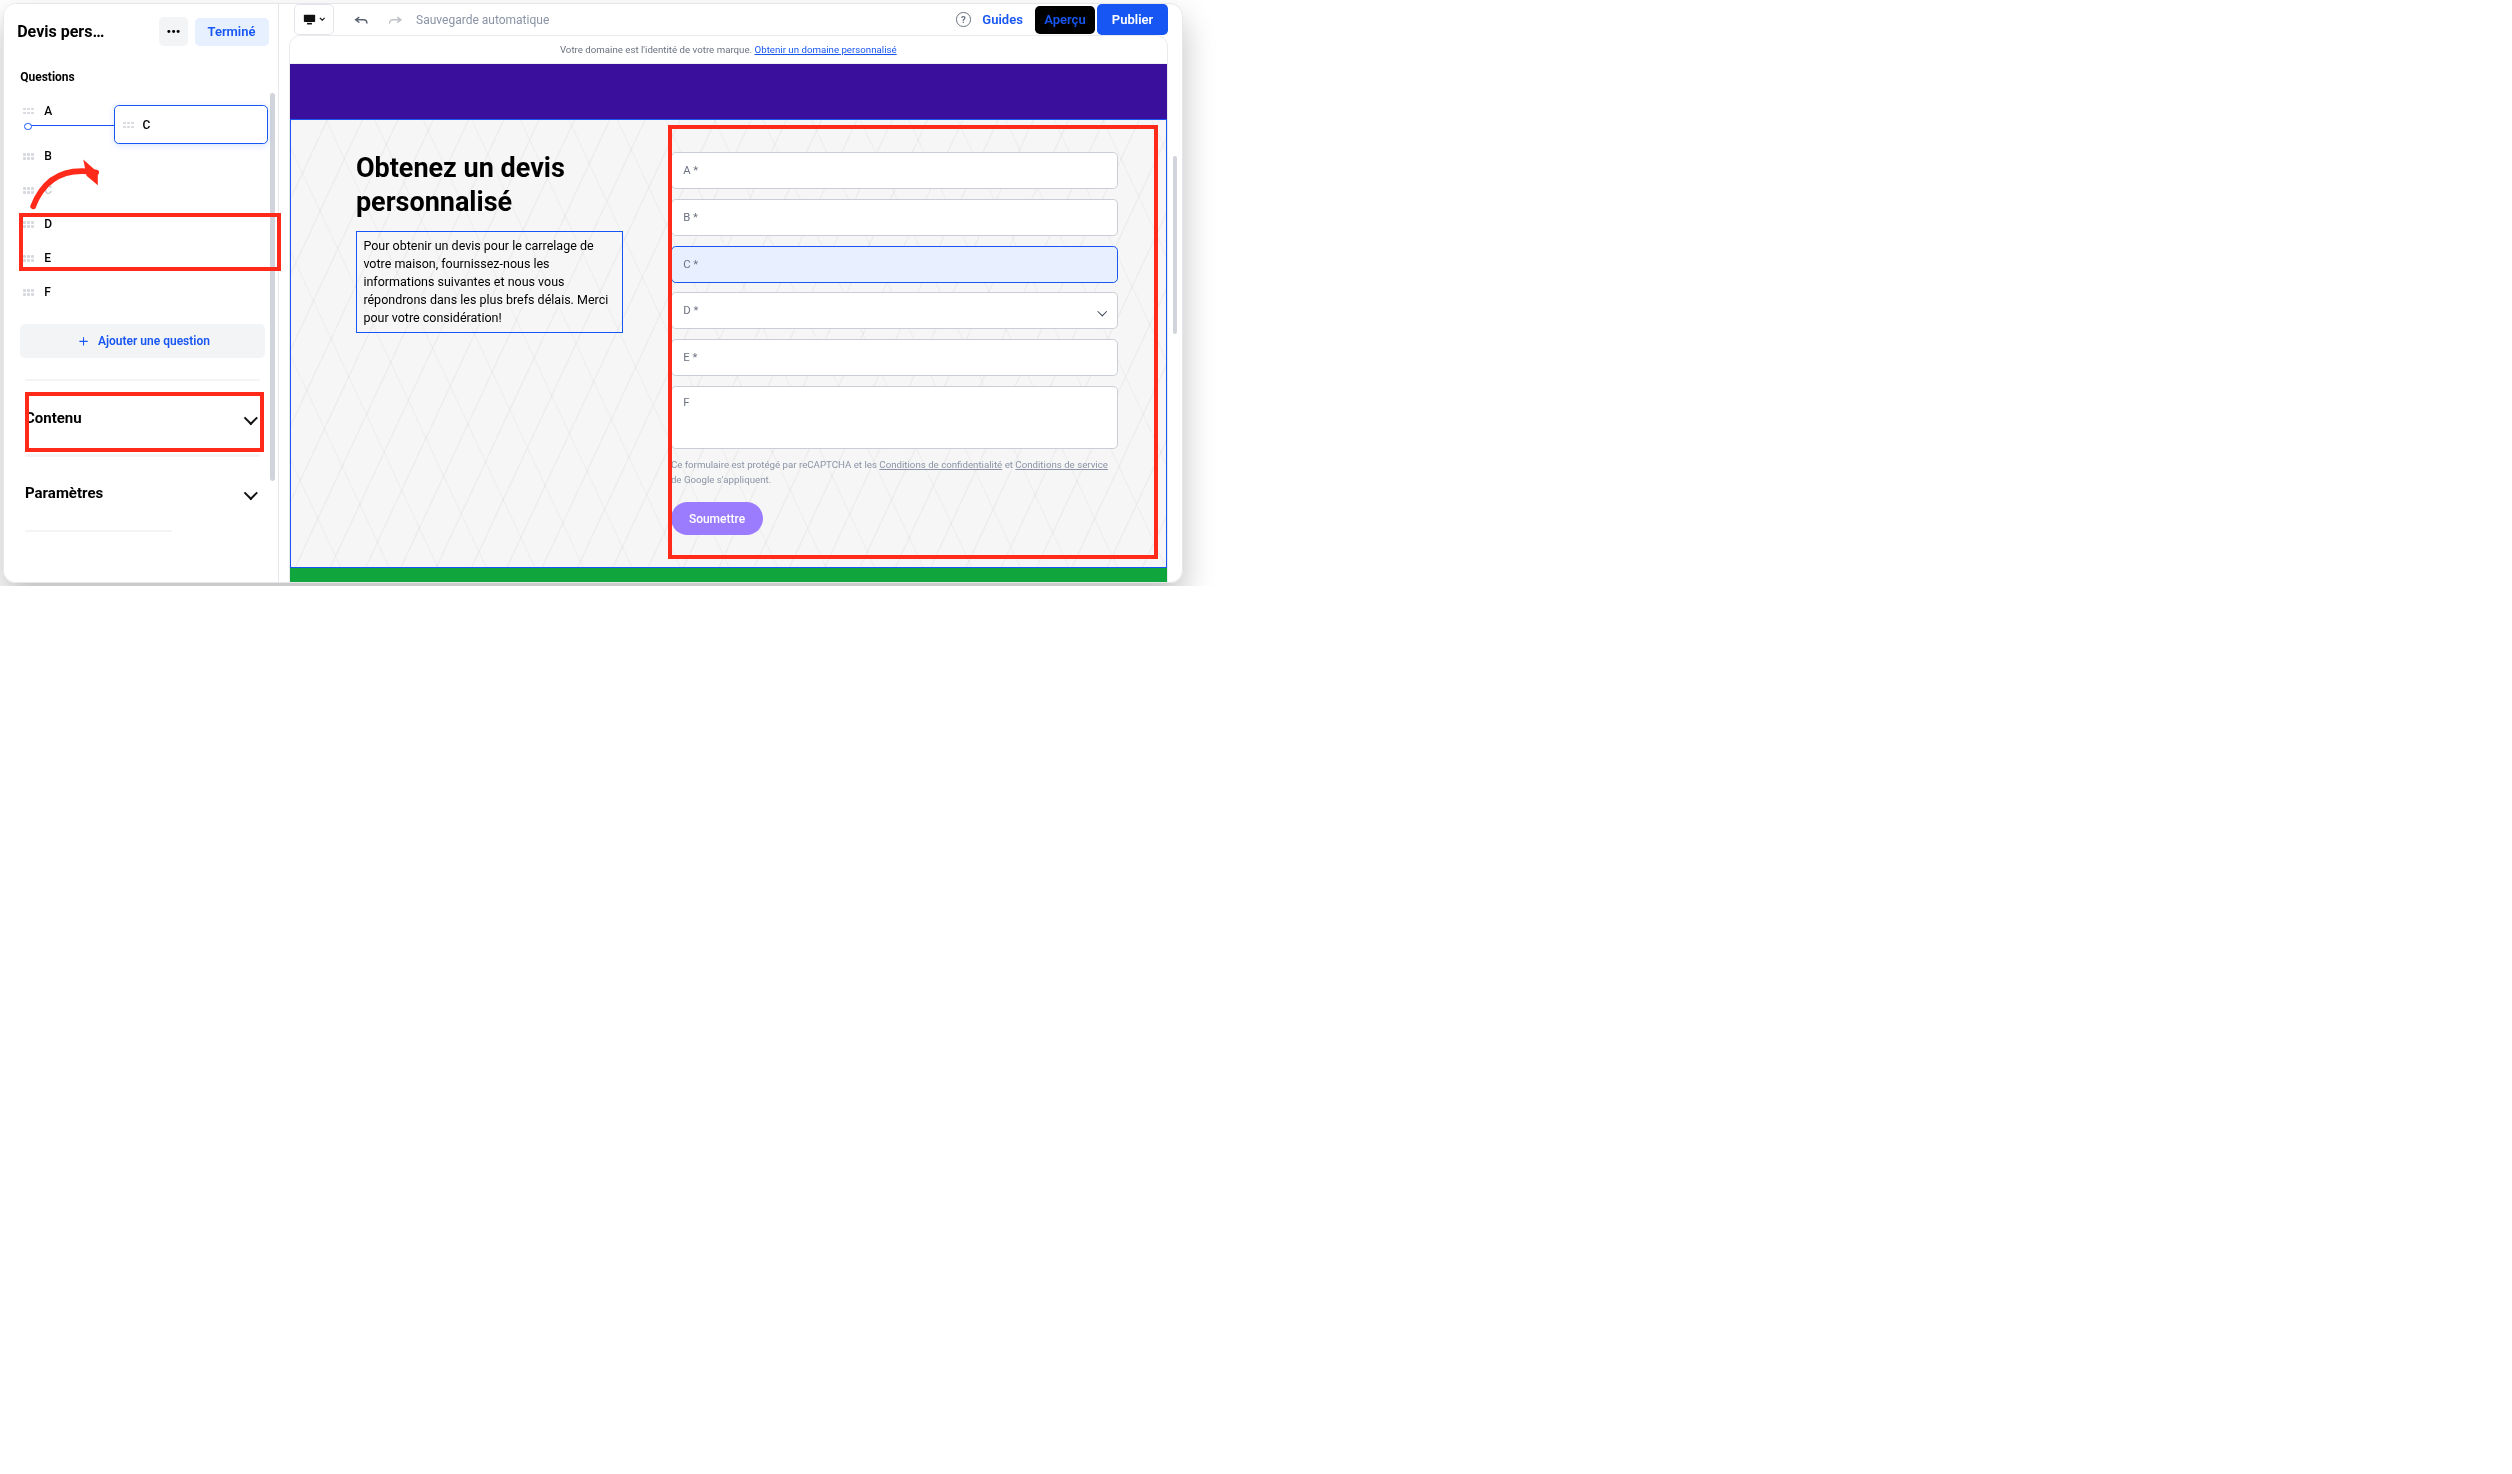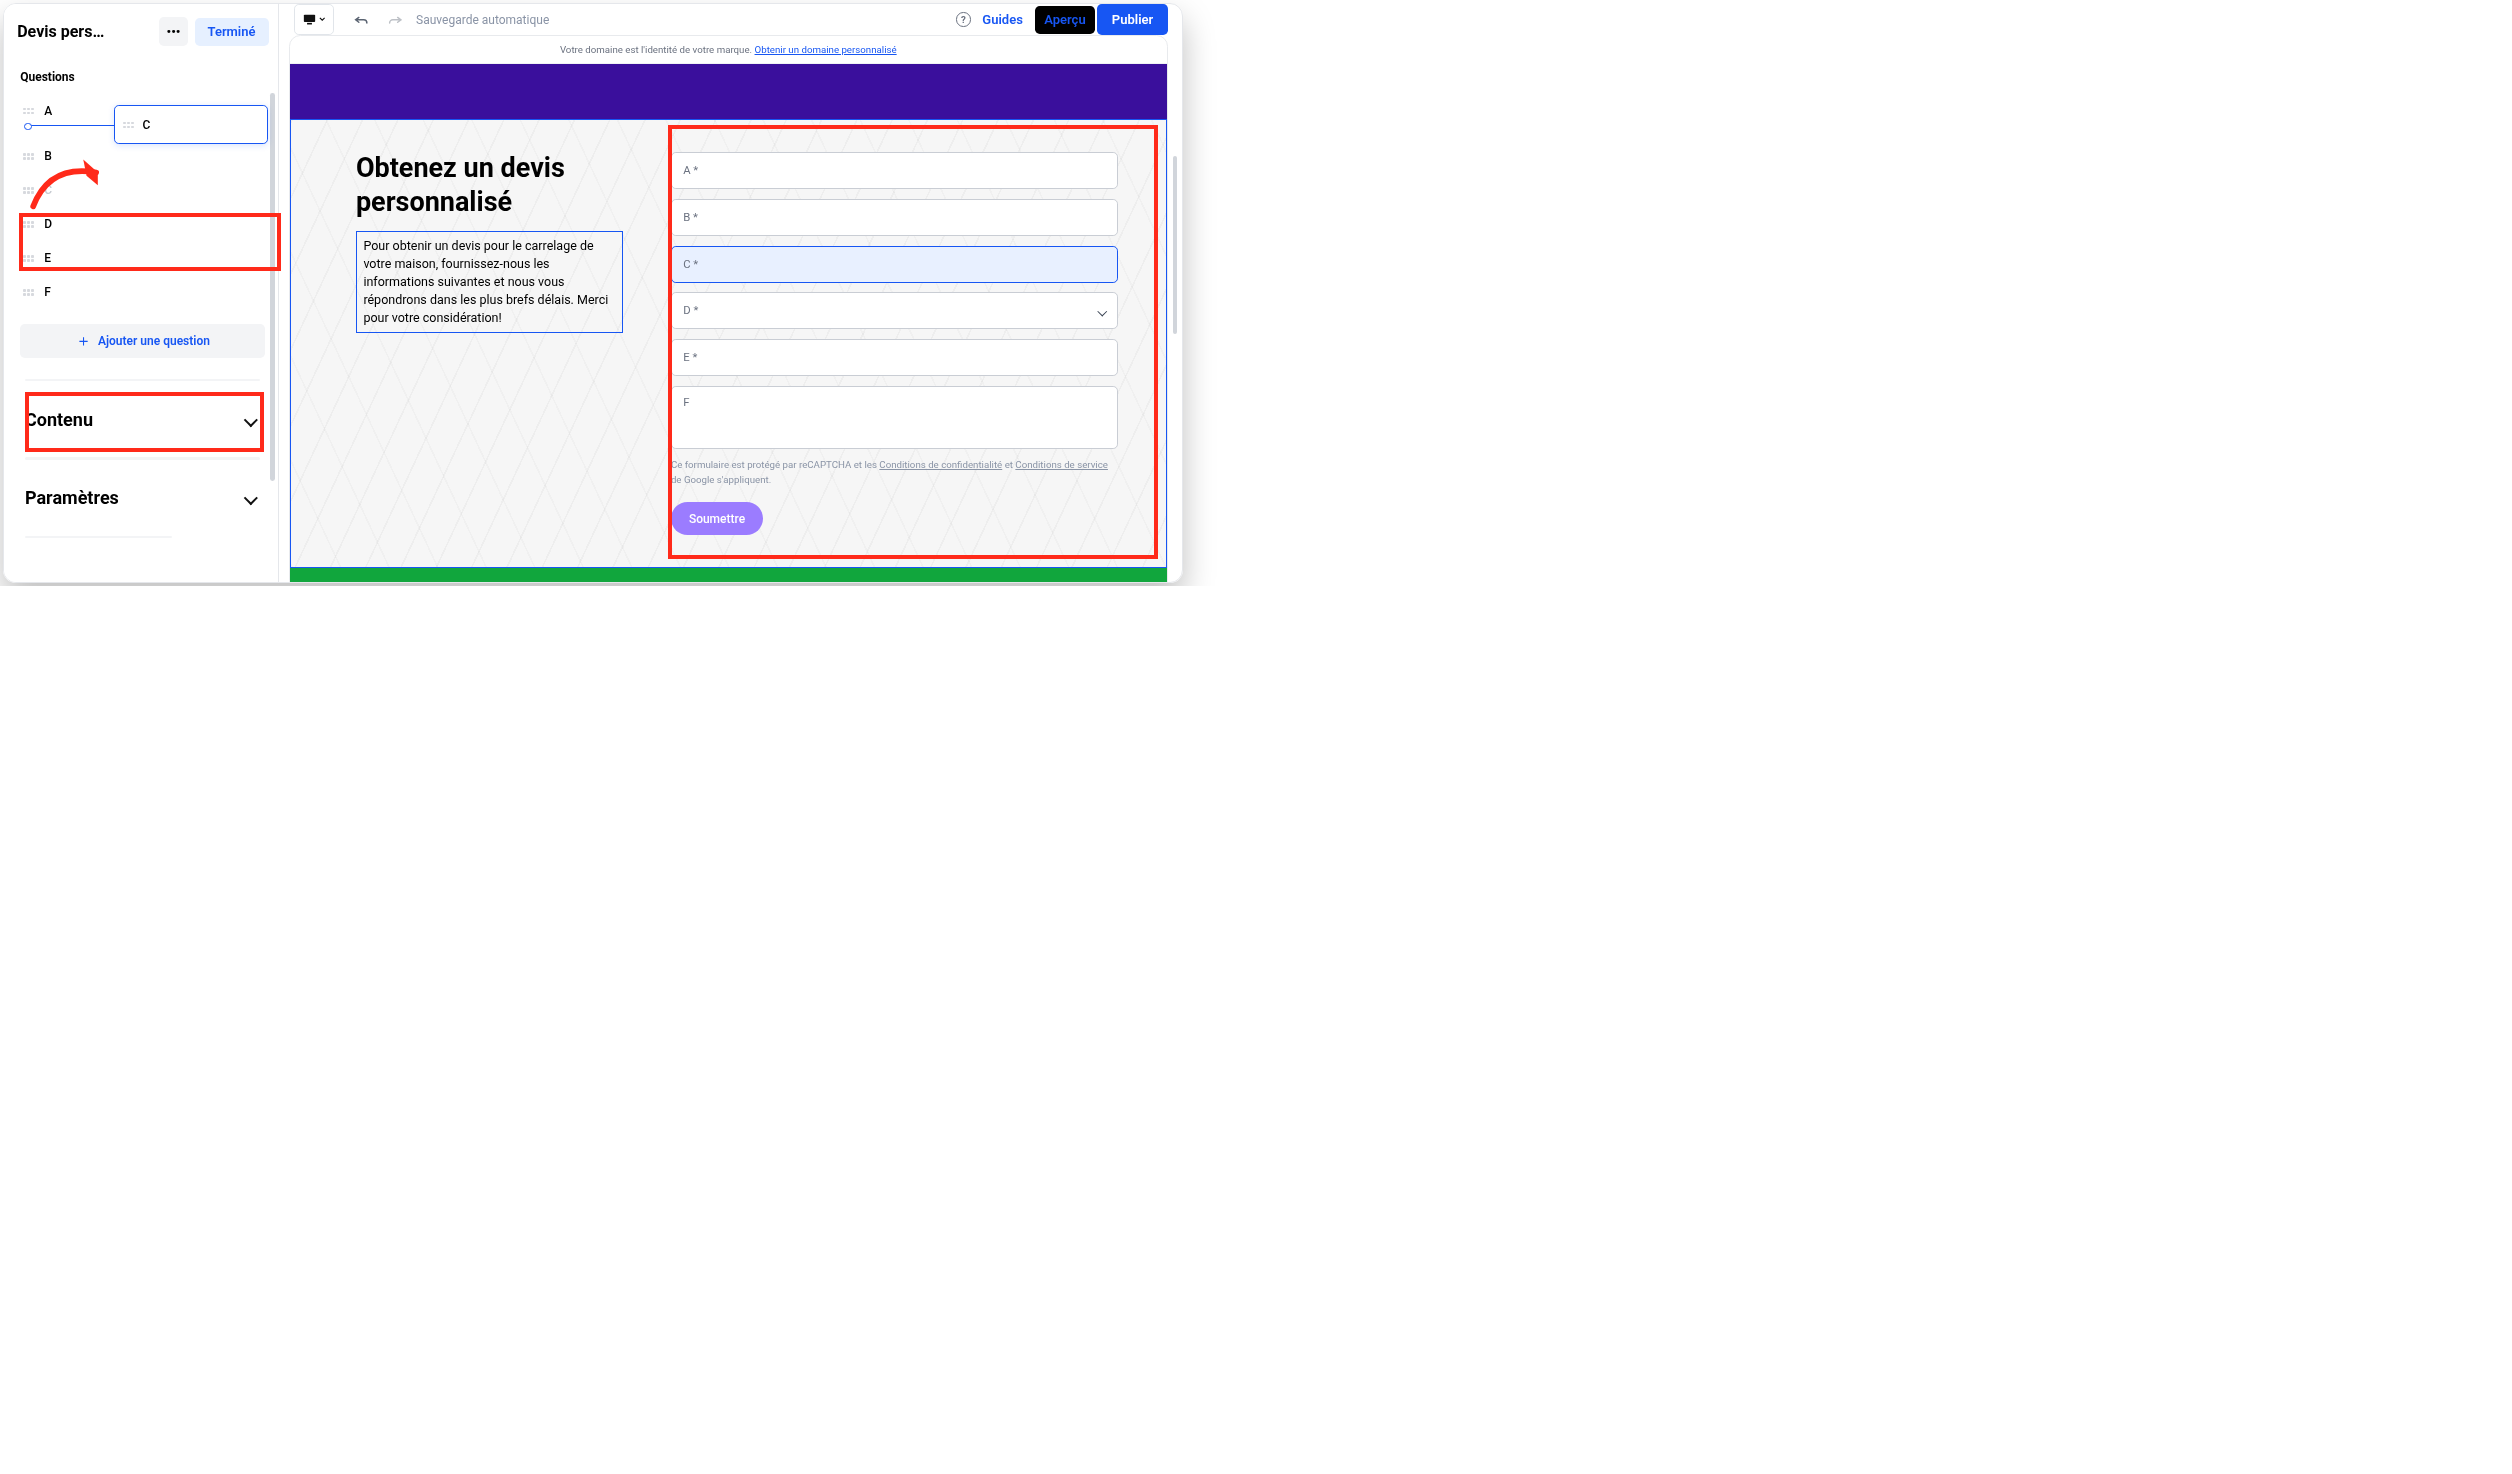--- a/index.html
+++ b/index.html
@@ -22,21 +22,21 @@
 .drag span { width:2.4px; height:2.4px; background:#9ca3af; border-radius:0.8px; }
 .q-lab { font-size:12px; font-weight:500; }
 .q-float { position:absolute; left:94px; top:11.3px; width:154px; height:39px; border:1.2px solid #1756f3; border-radius:4.8px; background:#fff; display:flex; align-items:center; gap:8px; padding:0 8px; box-shadow:0 1.6px 6.5px rgba(23,86,243,0.15); }
 .ins-line { position:absolute; left:6.5px; right:16px; top:31px; height:1.2px; background:#1756f3; }
 .ins-line::before { content:""; position:absolute; left:-2.4px; top:-2.4px; width:5.7px; height:5.7px; border:1.2px solid #1756f3; border-radius:50%; background:#fff; }
 .q-ghost { color:#c7cbd1; }
 .add-btn { width:100%; height:34px; border:none; background:#f3f4f6; color:#1756f3; font-weight:600; border-radius:4.8px; display:flex; align-items:center; justify-content:center; gap:6.5px; cursor:pointer; font-size:12px; }
 .red-frame { position:absolute; border:4px solid #ff2a1a; pointer-events:none; z-index:50; }
 .arrow { position:absolute; width:97px; height:65px; pointer-events:none; z-index:48; left:13px; top:144px; }
 .divider { height:2.4px; background:#f3f4f6; margin:21px 4.8px; border-radius:1.6px; }
-.accordion { display:flex; align-items:center; justify-content:space-between; padding:6.5px 4.8px; font-size:18px; font-weight:700; cursor:pointer; }
+.accordion { display:flex; align-items:center; justify-content:space-between; padding:6.5px 4.8px; font-size:15px; font-weight:700; cursor:pointer; }
 .chev { width:9.7px; height:9.7px; border-right:2px solid #111; border-bottom:2px solid #111; transform:rotate(45deg); margin-right:4.8px; }
 
 
 .main { flex:1; display:flex; flex-direction:column; }
 .toolbar { height:53px; display:flex; align-items:center; padding:0 14.5px; gap:2px; }
 .tbtn { min-width:32px; height:31px; border:0.8px solid #e1e5ea; border-radius:4.8px; background:#fff; display:flex; align-items:center; justify-content:center; gap:3.2px; cursor:pointer; padding:0 8px; }
 .tbtn.nobord { border:none; background:transparent; }
 .save-txt { color:#8a94a6; font-size:12px; margin-left:3.2px; }
 .tb-spacer { flex:1; }
 .glink { color:#1756f3; font-weight:600; padding:6.5px 9.7px; border-radius:4.8px; cursor:pointer; }

